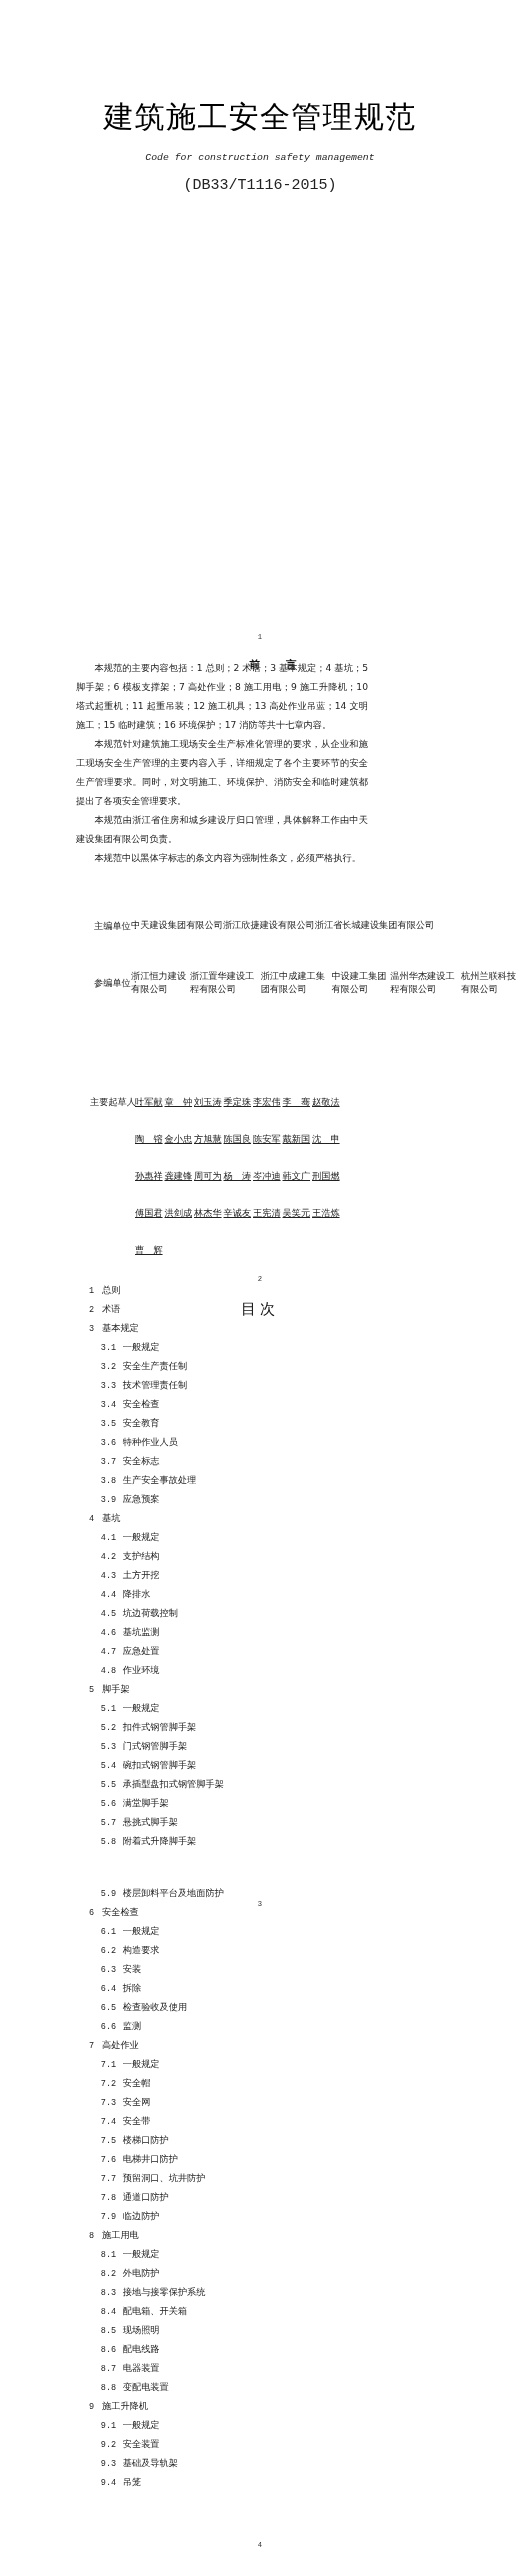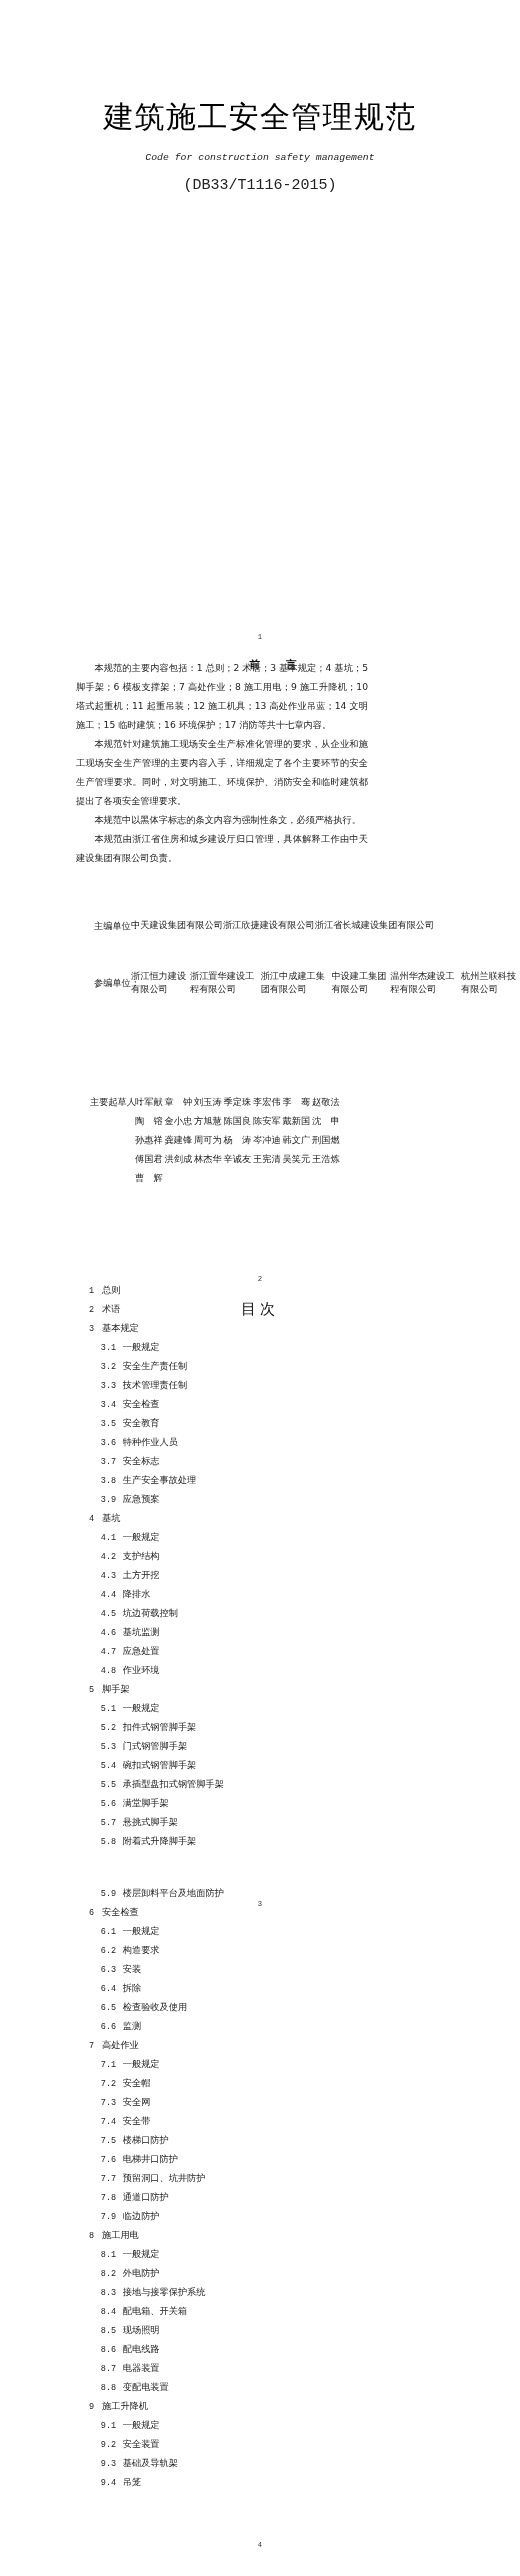--- a/index.html
+++ b/index.html
@@ -14,21 +14,21 @@
   .code { top: 140px; font-family: "Liberation Mono", "DejaVu Sans Mono", monospace; font-size: 15px; color: #222; }
   .pagenum { font-family: "Liberation Mono", "DejaVu Sans Mono", monospace; font-size: 7.2px; color: #333; }
   .heading { font-size: 10.5px; font-weight: bold; letter-spacing: 26px; padding-left: 26px; }
   .body-text { left: 76px; width: 292px; font-size: 9.2px; line-height: 19px; color: #222; text-align: justify; }
   .body-text p { margin: 0; text-indent: 2em; }
   .org-block { left: 94px; font-size: 9.2px; color: #222; }
   .org-row { display: flex; height: 19px; align-items: center; }
   .org-label { width: 37px; text-align: left; white-space: nowrap; }
   .org-names { display: flex; flex-direction: row; }
   .drafters { left: 90px; font-size: 9.2px; color: #222; }
-  .drafter-grid { display: grid; grid-template-columns: repeat(7, 29.5px); row-gap: 0; }
+  .drafter-grid { display: grid; grid-template-columns: repeat(7, 29.5px); row-gap: 18px; text-decoration: underline; }
   .drafter-grid span { height: 19px; line-height: 19px; white-space: nowrap; }
   .toc-title { font-size: 15px; letter-spacing: 3.9px; }
   .toc { left: 89px; font-size: 9.2px; color: #222; }
   .toc-row { height: 19px; line-height: 19px; white-space: nowrap; }
   .toc-row .num { display: inline-block; font-family: "Liberation Mono", "DejaVu Sans Mono", monospace; font-size: 8.5px; }
   .toc-row.l1 .num { width: 13px; }
   .toc-row.l2 { padding-left: 11.8px; }
   .toc-row.l2 .num { width: 22px; }
 </style>
 </head>
@@ -38,22 +38,22 @@
 <div class="abs center subtitle">Code for construction safety management</div>
 <div class="abs center code">(DB33/T1116-2015)</div>
 
 <div class="abs center pagenum" style="top:596px">1</div>
 
 <div class="abs center heading" style="top:621px">前言</div>
 
 <div class="abs body-text" style="top:658px">
   <p>本规范的主要内容包括：1 总则；2 术语；3 基本规定；4 基坑；5 脚手架；6 模板支撑架；7 高处作业；8 施工用电；9 施工升降机；10 塔式起重机；11 起重吊装；12 施工机具；13 高处作业吊蓝；14 文明施工；15 临时建筑；16 环境保护；17 消防等共十七章内容。</p>
   <p>本规范针对建筑施工现场安全生产标准化管理的要求，从企业和施工现场安全生产管理的主要内容入手，详细规定了各个主要环节的安全生产管理要求。同时，对文明施工、环境保护、消防安全和临时建筑都提出了各项安全管理要求。</p>
+  <p>本规范由浙江省住房和城乡建设厅归口管理，具体解释工作由中天建设集团有限公司负责。</p>
   <p>本规范中以黑体字标志的条文内容为强制性条文，必须严格执行。</p>
-  <p>本规范由浙江省住房和城乡建设厅归口管理，具体解释工作由中天建设集团有限公司负责。</p>
 </div>
 
 <div class="abs org-block" style="top:916px">
   <div class="org-row" style="align-items:flex-start">
     <span class="org-label" style="line-height:19px">主编单位：</span>
     <div class="org-names">
       <span class="org-row">中天建设集团有限公司</span>
       <span class="org-row">浙江欣捷建设有限公司</span>
       <span class="org-row">浙江省长城建设集团有限公司</span>
     </div>

